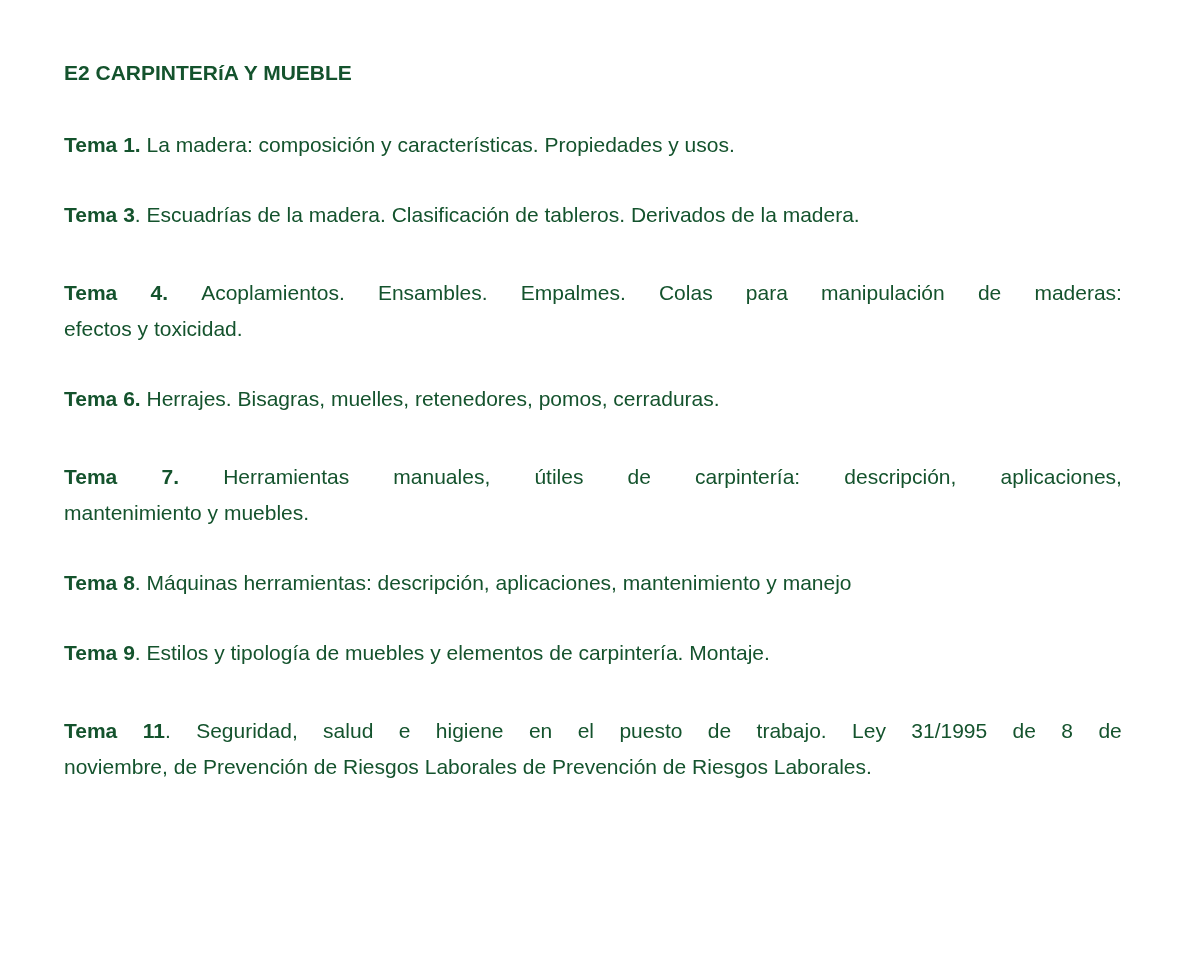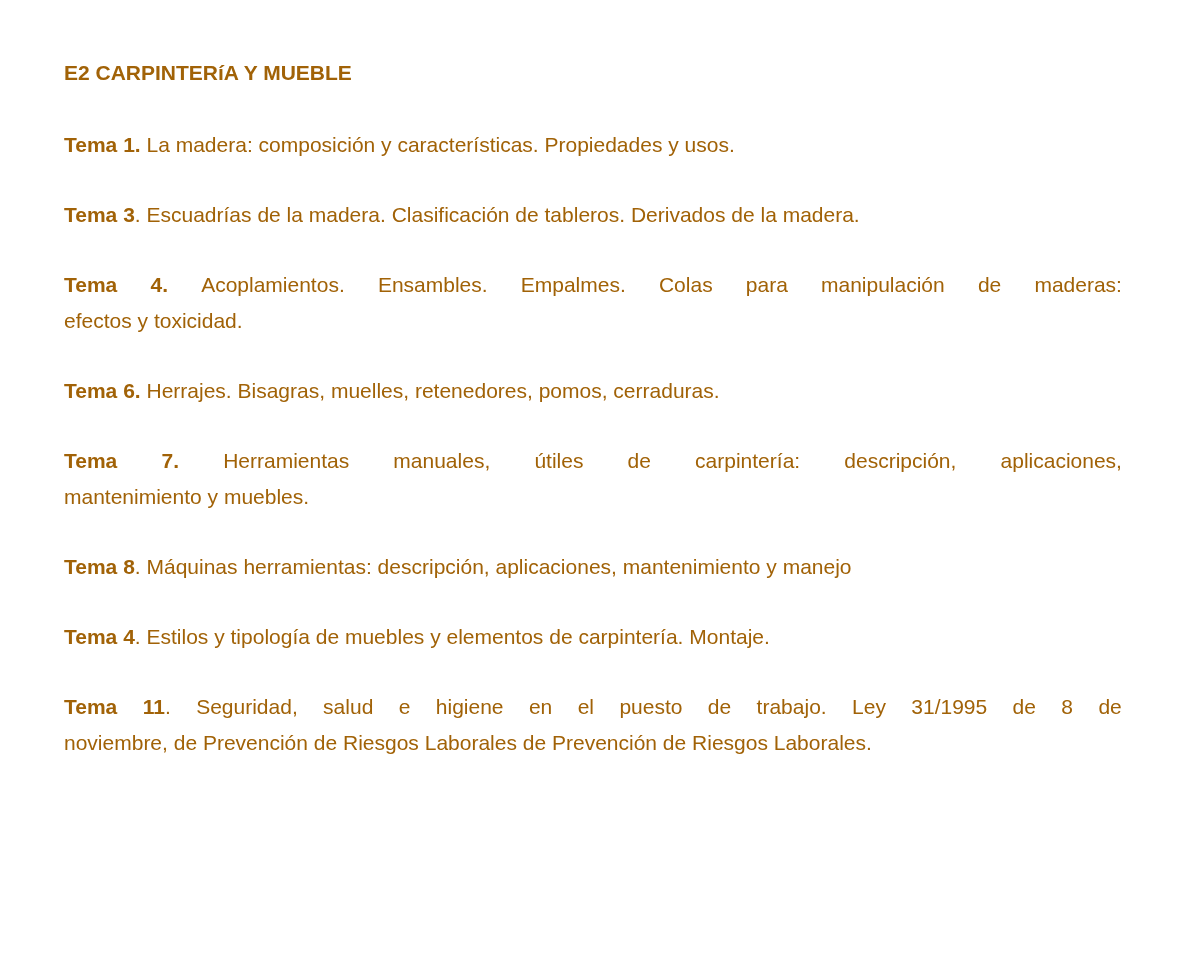--- a/index.html
+++ b/index.html
@@ -9,40 +9,41 @@
   }
   .page {
     position: relative;
     width: 1186px;
     height: 958px;
     box-sizing: border-box;
     background: #ffffff;
     padding: 55px 64px 0 64px;
     overflow: hidden;
     font-family: "Liberation Sans", "DejaVu Sans", sans-serif;
-    color: #a16207;
+    color: #14532d;
     font-size: 21px;
     line-height: 36px;
   }
   .doc-title {
     font-weight: bold;
     margin: 0 0 36px 0;
   }
   .para {
     margin: 0 0 34px 0;
   }
   .line {
     min-height: 36px;
   }
   .line.justify {
     display: flex;
     justify-content: space-between;
   }
   .w {
     white-space: pre;
+    margin-top: 8px;
   }
   .b {
     font-weight: bold;
   }
 </style>
 </head>
 <body>
 
 <div class="page">
   <div class="doc-title">E2 CARPINTERíA Y MUEBLE</div>
@@ -82,21 +83,21 @@
           <span class="w"><span>carpintería:</span></span>
           <span class="w"><span>descripción,</span></span>
           <span class="w"><span>aplicaciones,</span></span>
         </div>
         <div class="line"><span>mantenimiento y muebles.</span></div>
       </div>
       <div class="para">
         <div class="line"><span class="b">Tema 8</span><span>. Máquinas herramientas: descripción, aplicaciones, mantenimiento y manejo</span></div>
       </div>
       <div class="para">
-        <div class="line"><span class="b">Tema 4</span><span>. Estilos y tipología de muebles y elementos de carpintería. Montaje.</span></div>
+        <div class="line"><span class="b">Tema 9</span><span>. Estilos y tipología de muebles y elementos de carpintería. Montaje.</span></div>
       </div>
       <div class="para">
         <div class="line justify">
           <span class="w"><span class="b">Tema</span></span>
           <span class="w"><span class="b">11</span><span>.</span></span>
           <span class="w"><span>Seguridad,</span></span>
           <span class="w"><span>salud</span></span>
           <span class="w"><span>e</span></span>
           <span class="w"><span>higiene</span></span>
           <span class="w"><span>en</span></span>

